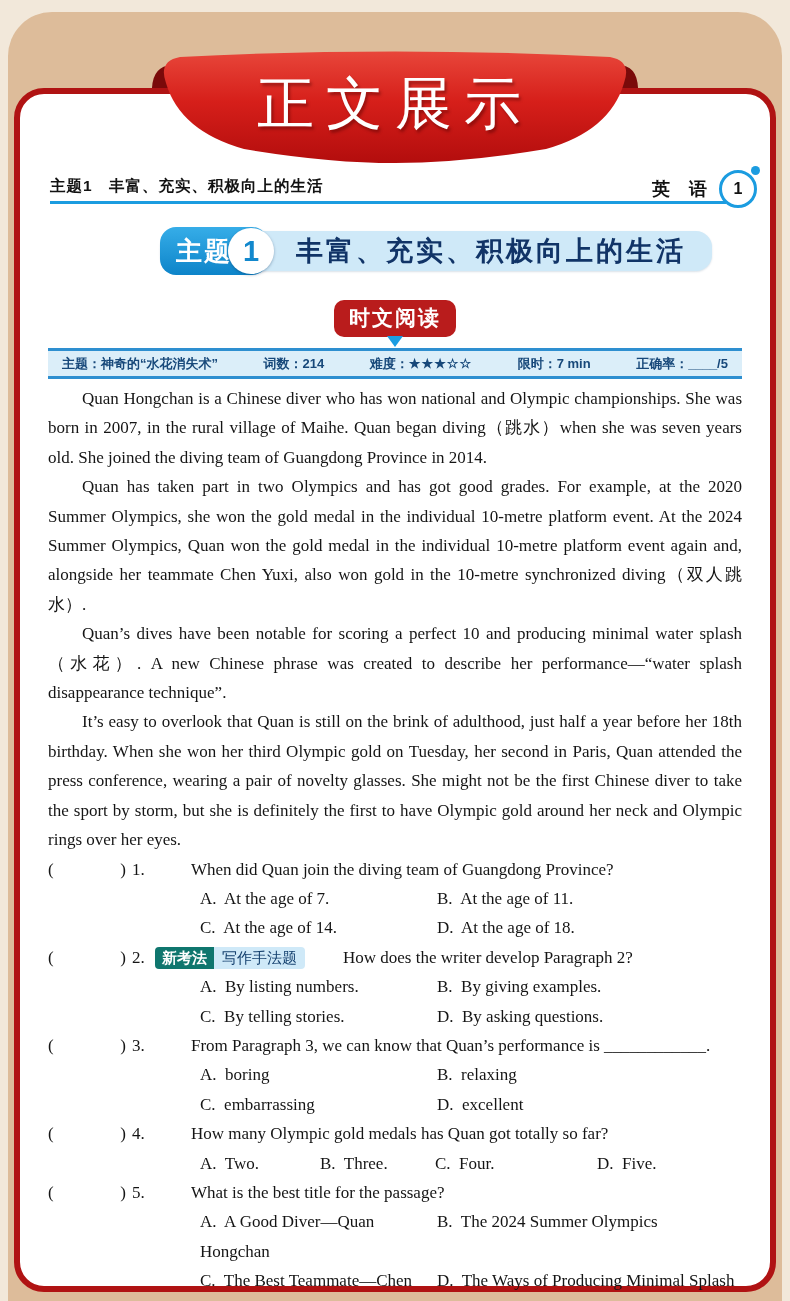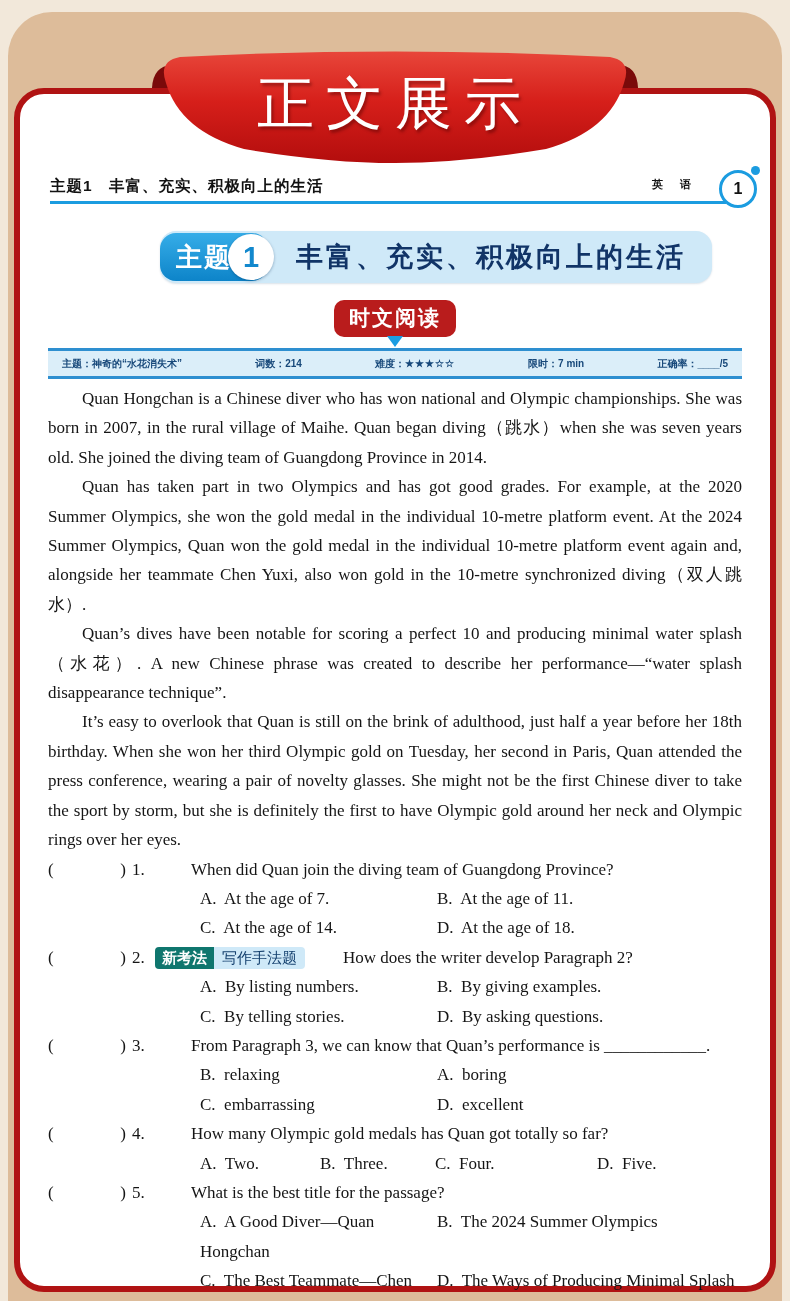--- a/index.html
+++ b/index.html
@@ -34,33 +34,33 @@
     text-shadow:2px 3px 3px rgba(80,0,0,.45);
   }
 
   
   .hdr-unit {
     position:absolute; left:50px; top:176px; font-size:15.5px; font-weight:bold;
     color:#121212; letter-spacing:1px; z-index:2;
   }
   .hdr-line { position:absolute; left:50px; top:201px; width:676px; height:3px; background:#1b9ce0; z-index:2; }
   .hdr-subject {
-    position:absolute; left:652px; top:177px; font-size:11px; font-weight:bold;
+    position:absolute; left:652px; top:177px; font-size:18px; font-weight:bold;
     color:#121212; letter-spacing:7px; z-index:2;
   }
   .hdr-circle {
     position:absolute; left:719px; top:170px; width:38px; height:38px; box-sizing:border-box;
     border:3px solid #1b9ce0; border-radius:50%; background:#ffffff;
     text-align:center; line-height:32px; font-size:16px; font-weight:bold; color:#121212; z-index:3;
   }
   .hdr-dot { position:absolute; left:751px; top:166px; width:9px; height:9px; border-radius:50%; background:#1b9ce0; z-index:4; }
 
   
   .topic {
-    position:absolute; left:160px; top:231px; height:52px; z-index:2;
+    position:absolute; left:160px; top:231px; height:40px; z-index:2;
     display:flex; align-items:center;
     background:#cfe9f8; border-radius:16px; padding-right:26px;
     box-shadow:0 1px 2px rgba(0,60,110,.15);
   }
   .topic-label {
     height:48px; line-height:48px; padding:0 36px 0 16px;
     background:linear-gradient(180deg,#36ade8,#0d84c9);
     border-radius:16px; color:#ffffff; font-size:26px; font-weight:bold; letter-spacing:2px;
   }
   .topic-circle {
@@ -82,21 +82,21 @@
   .sect::after {
     content:""; position:absolute; left:50%; bottom:-10px; transform:translateX(-50%);
     border:8px solid transparent; border-top:11px solid #1b9de2; border-bottom:0;
   }
 
   
   .infobar {
     position:absolute; left:48px; top:348px; width:694px; height:31px; box-sizing:border-box;
     background:#dbeef9; border-top:3px solid #2e8fd0; border-bottom:3px solid #2e8fd0;
     display:flex; align-items:center; justify-content:space-between; padding:0 14px;
-    font-size:10px; font-weight:bold; color:#17487a; z-index:2;
+    font-size:13px; font-weight:bold; color:#17487a; z-index:2;
   }
   .infobar .stars { letter-spacing:1px; }
 
   
   .content {
     position:absolute; left:48px; top:384px; width:694px; z-index:2;
     font-family:"Liberation Serif", serif; font-size:17px; line-height:29.4px;
     color:#151515;
   }
   .passage { text-align:justify; }
@@ -221,22 +221,22 @@
       <div class="question">
         <div class="q-head">
           <span class="q-bracket">
               <span>(</span>
               <span>)</span>
             </span>
           <span class="q-num">3.</span>
           <span class="q-text">From Paragraph 3, we can know that Quan’s performance is ____________.</span>
         </div>
         <div class="opts2">
+          <span class="opt">A.  boring</span>
           <span class="opt">B.  relaxing</span>
-          <span class="opt">A.  boring</span>
         </div>
         <div class="opts2">
           <span class="opt">C.  embarrassing</span>
           <span class="opt">D.  excellent</span>
         </div>
       </div>
 
       <div class="question">
         <div class="q-head">
           <span class="q-bracket">

